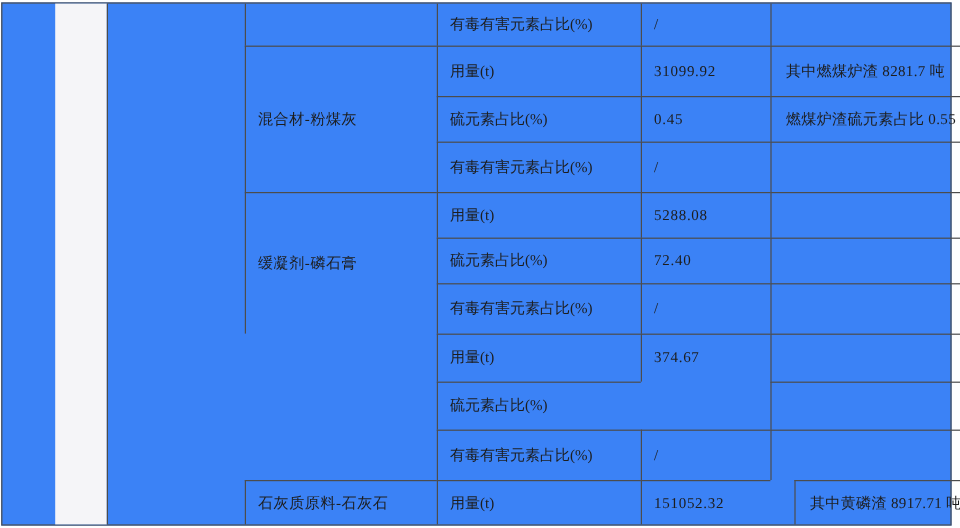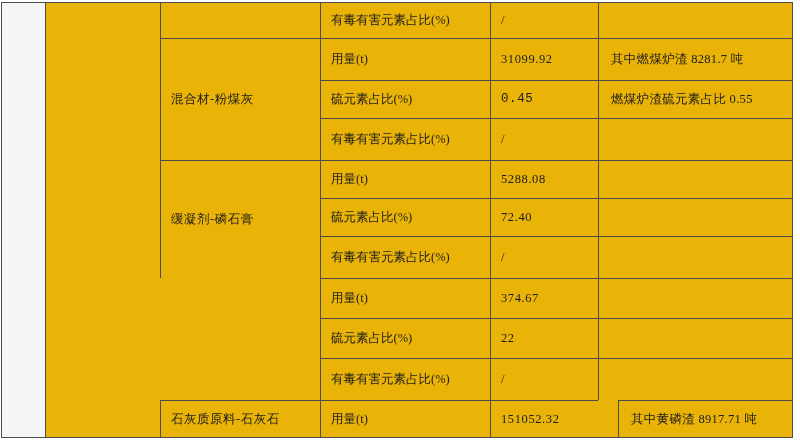--- a/index.html
+++ b/index.html
@@ -11,23 +11,24 @@
   }
   .page { position: relative; width: 800px; height: 440px; background: #fefefe; }
   .materials-table {
     position: absolute;
     left: 1px; top: 2px;
     width: 792px; height: 436px;
     display: grid;
     grid-template-columns: 43px 115px 160px 170px 108px 194px;
     grid-template-rows: 35px 42px 38px 42px 38px 38px 42px 40px 40px 42px 37px;
     border: 1px solid #4c4c4c;
-    background: #eab308;
+    background: #3b82f6;
     color: #1d1d1d;
     font-size: 12.5px;
+    padding-left: 44px;
   }
   .cell {
     display: flex;
     align-items: center;
     padding-left: 10px;
     padding-right: 6px;
     overflow: hidden;
     white-space: nowrap;
     line-height: 1.2;
   }
@@ -52,21 +53,21 @@
     <div class="cell bl val" style="grid-column:5;grid-row:1;">/</div>
     <div class="cell bl note" style="grid-column:6;grid-row:1;"></div>
 
     <div class="cell bl bt mat" style="grid-column:3;grid-row:2/span 3;">混合材-粉煤灰</div>
 
     <div class="cell bl bt" style="grid-column:4;grid-row:2;">用量(t)</div>
     <div class="cell bl bt val" style="grid-column:5;grid-row:2;">31099.92</div>
     <div class="cell bl bt note" style="grid-column:6;grid-row:2;">其中燃煤炉渣 8281.7 吨</div>
 
     <div class="cell bl bt" style="grid-column:4;grid-row:3;">硫元素占比(%)</div>
-    <div class="cell bl bt val" style="grid-column:5;grid-row:3;font-family:Liberation Mono, monospace;">0.45</div>
+    <div class="cell bl bt val" style="grid-column:5;grid-row:3;">0.45</div>
     <div class="cell bl bt note" style="grid-column:6;grid-row:3;">燃煤炉渣硫元素占比 0.55</div>
 
     <div class="cell bl bt" style="grid-column:4;grid-row:4;">有毒有害元素占比(%)</div>
     <div class="cell bl bt val" style="grid-column:5;grid-row:4;">/</div>
     <div class="cell bl bt note" style="grid-column:6;grid-row:4;"></div>
 
     <div class="cell bl bt mat" style="grid-column:3;grid-row:5/span 3;">缓凝剂-磷石膏</div>
 
     <div class="cell bl bt" style="grid-column:4;grid-row:5;">用量(t)</div>
     <div class="cell bl bt val" style="grid-column:5;grid-row:5;text-align:center;">5288.08</div>
@@ -79,21 +80,20 @@
     <div class="cell bl bt" style="grid-column:4;grid-row:7;">有毒有害元素占比(%)</div>
     <div class="cell bl bt val" style="grid-column:5;grid-row:7;">/</div>
     <div class="cell bl bt note" style="grid-column:6;grid-row:7;"></div>
 
 
     <div class="cell bl bt" style="grid-column:4;grid-row:8;">用量(t)</div>
     <div class="cell bl bt val" style="grid-column:5;grid-row:8;">374.67</div>
     <div class="cell bl bt note" style="grid-column:6;grid-row:8;"></div>
 
     <div class="cell bl bt" style="grid-column:4;grid-row:9;">硫元素占比(%)</div>
-    <div class="cell bl bt val" style="grid-column:5;grid-row:9;">22</div>
     <div class="cell bl bt note" style="grid-column:6;grid-row:9;"></div>
 
     <div class="cell bl bt" style="grid-column:4;grid-row:10;">有毒有害元素占比(%)</div>
     <div class="cell bl bt val" style="grid-column:5;grid-row:10;">/</div>
     <div class="cell bl bt note" style="grid-column:6;grid-row:10;"></div>
 
     <div class="cell bl bt mat" style="grid-column:3;grid-row:11;">石灰质原料-石灰石</div>
     <div class="cell bl bt" style="grid-column:4;grid-row:11;">用量(t)</div>
     <div class="cell bl bt val" style="grid-column:5;grid-row:11;">151052.32</div>
     <div class="cell bl bt note" style="grid-column:6;grid-row:11;margin-left:20px;">其中黄磷渣 8917.71 吨</div>

